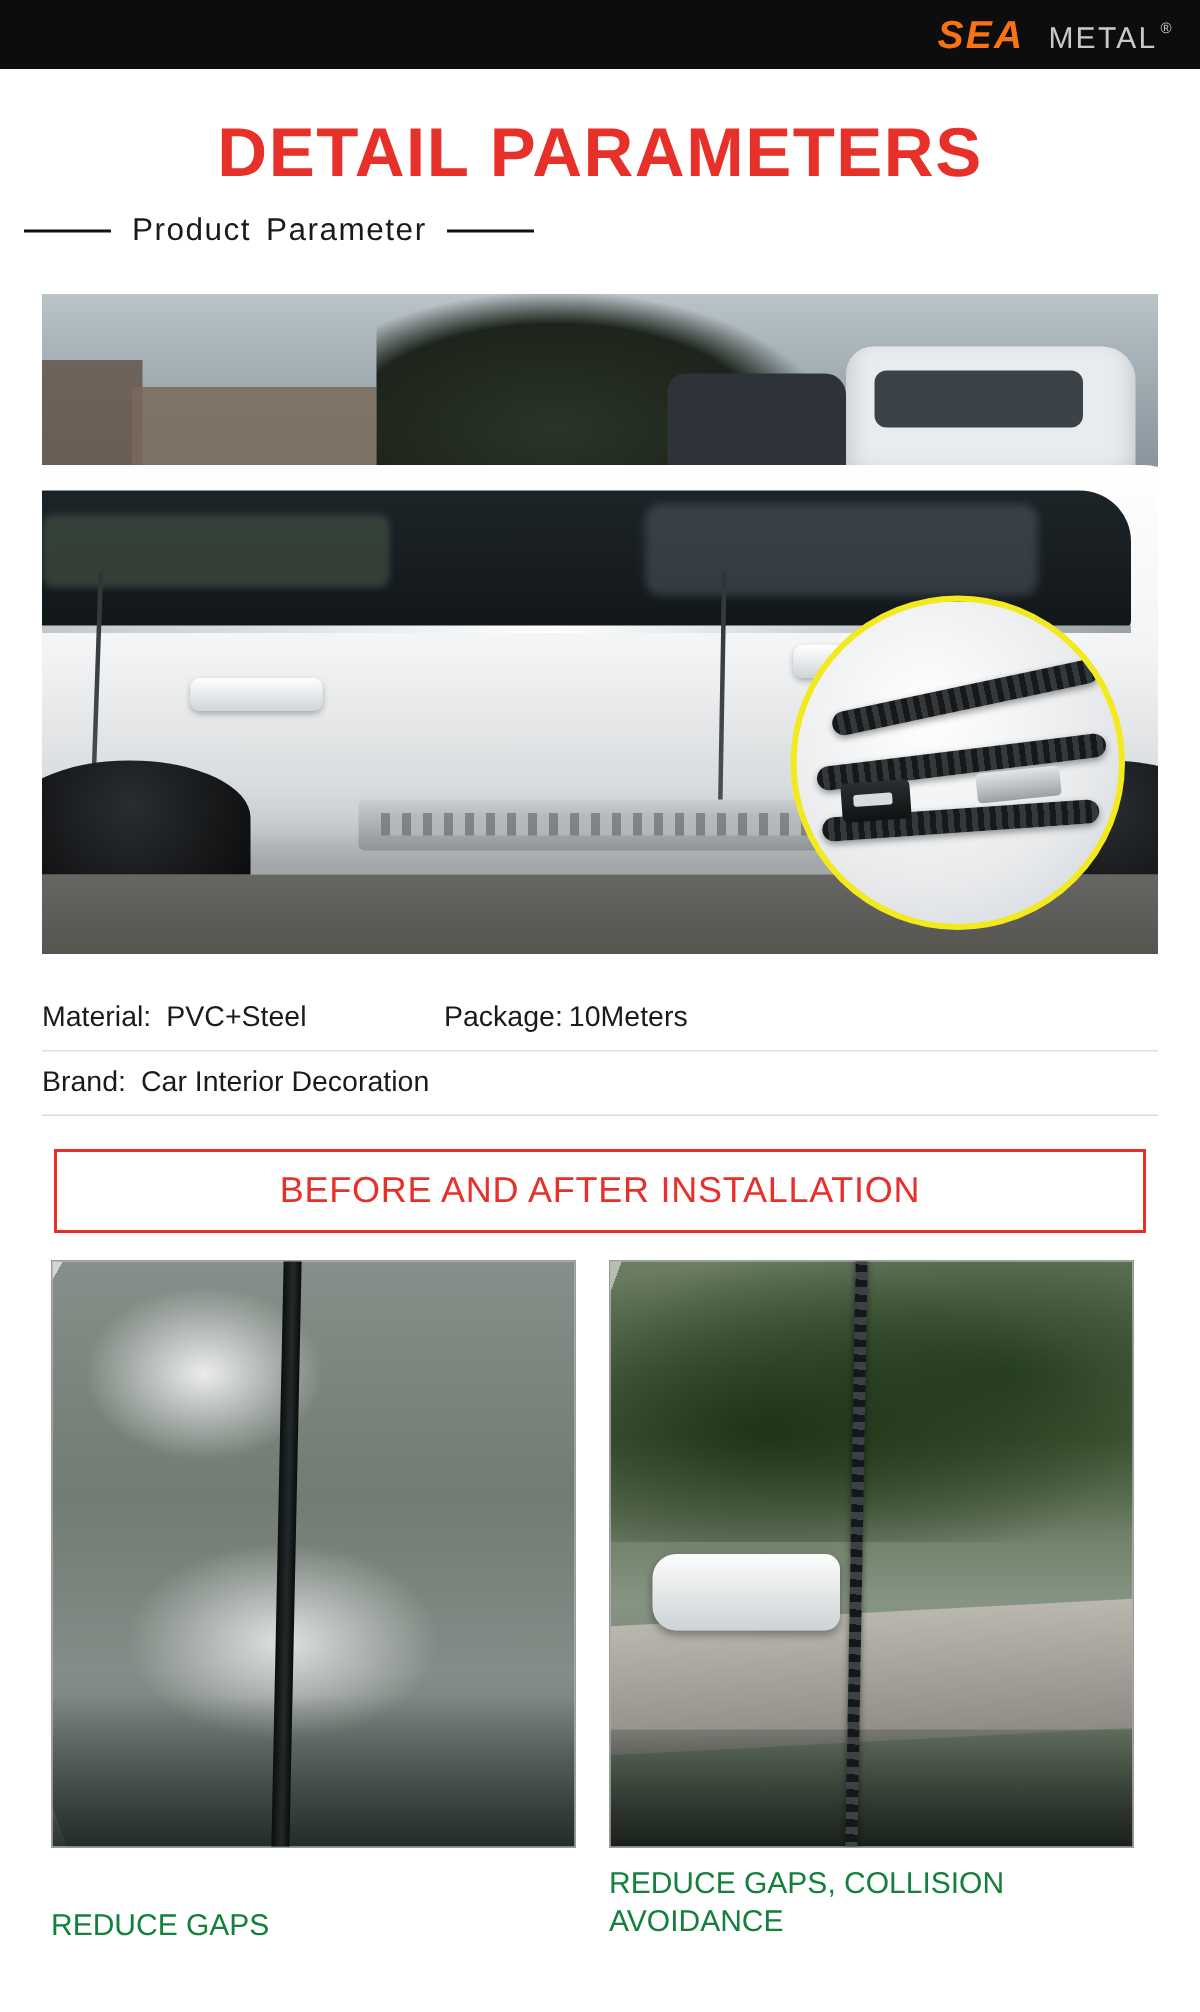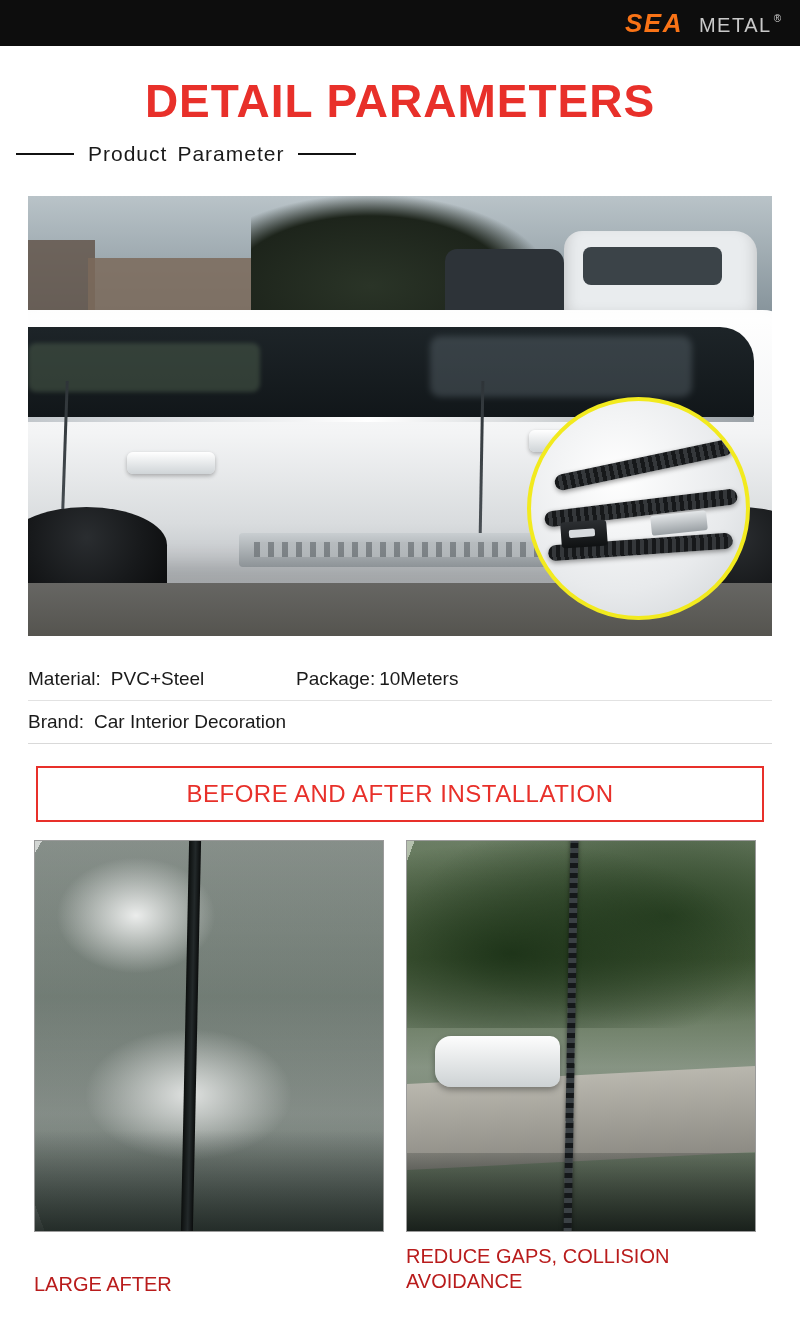--- a/index.html
+++ b/index.html
@@ -314,21 +314,21 @@
     background: linear-gradient(180deg, rgba(20,28,24,.2), rgba(18,24,21,.9));
   }
   .photo-right .seal {
     position:absolute; left:46%; top:-2%; width:8px; height:104%;
     background: repeating-linear-gradient(180deg,#15181a 0 5px,#3b4145 5px 10px);
     transform: rotate(1deg);
     box-shadow: 0 0 4px rgba(0,0,0,.5);
   }
   .caption {
     font-size: 20px;
-    color: #b91c1c;
+    color: #15803d;
     padding-top: 12px;
     line-height: 1.25;
   }
   .cap-left { margin-top: 28px; }
 </style>
 </head>
 <body>
 
 <div class="brandbar">
   <div class="logo">
@@ -404,21 +404,21 @@
 </div>
 
 <div class="compare">
   <div class="col">
     <div class="photo photo-left">
       <div class="blob1"></div>
       <div class="blob2"></div>
       <div class="dark-low"></div>
       <div class="gap"></div>
     </div>
-    <div class="caption cap-left">LARGE AFTER</div>
+    <div class="caption cap-left">REDUCE GAPS</div>
   </div>
 
   <div class="col">
     <div class="photo photo-right">
       <div class="trees"></div>
       <div class="road"></div>
       <div class="mirror"></div>
       <div class="lower-dark"></div>
       <div class="seal"></div>
     </div>

